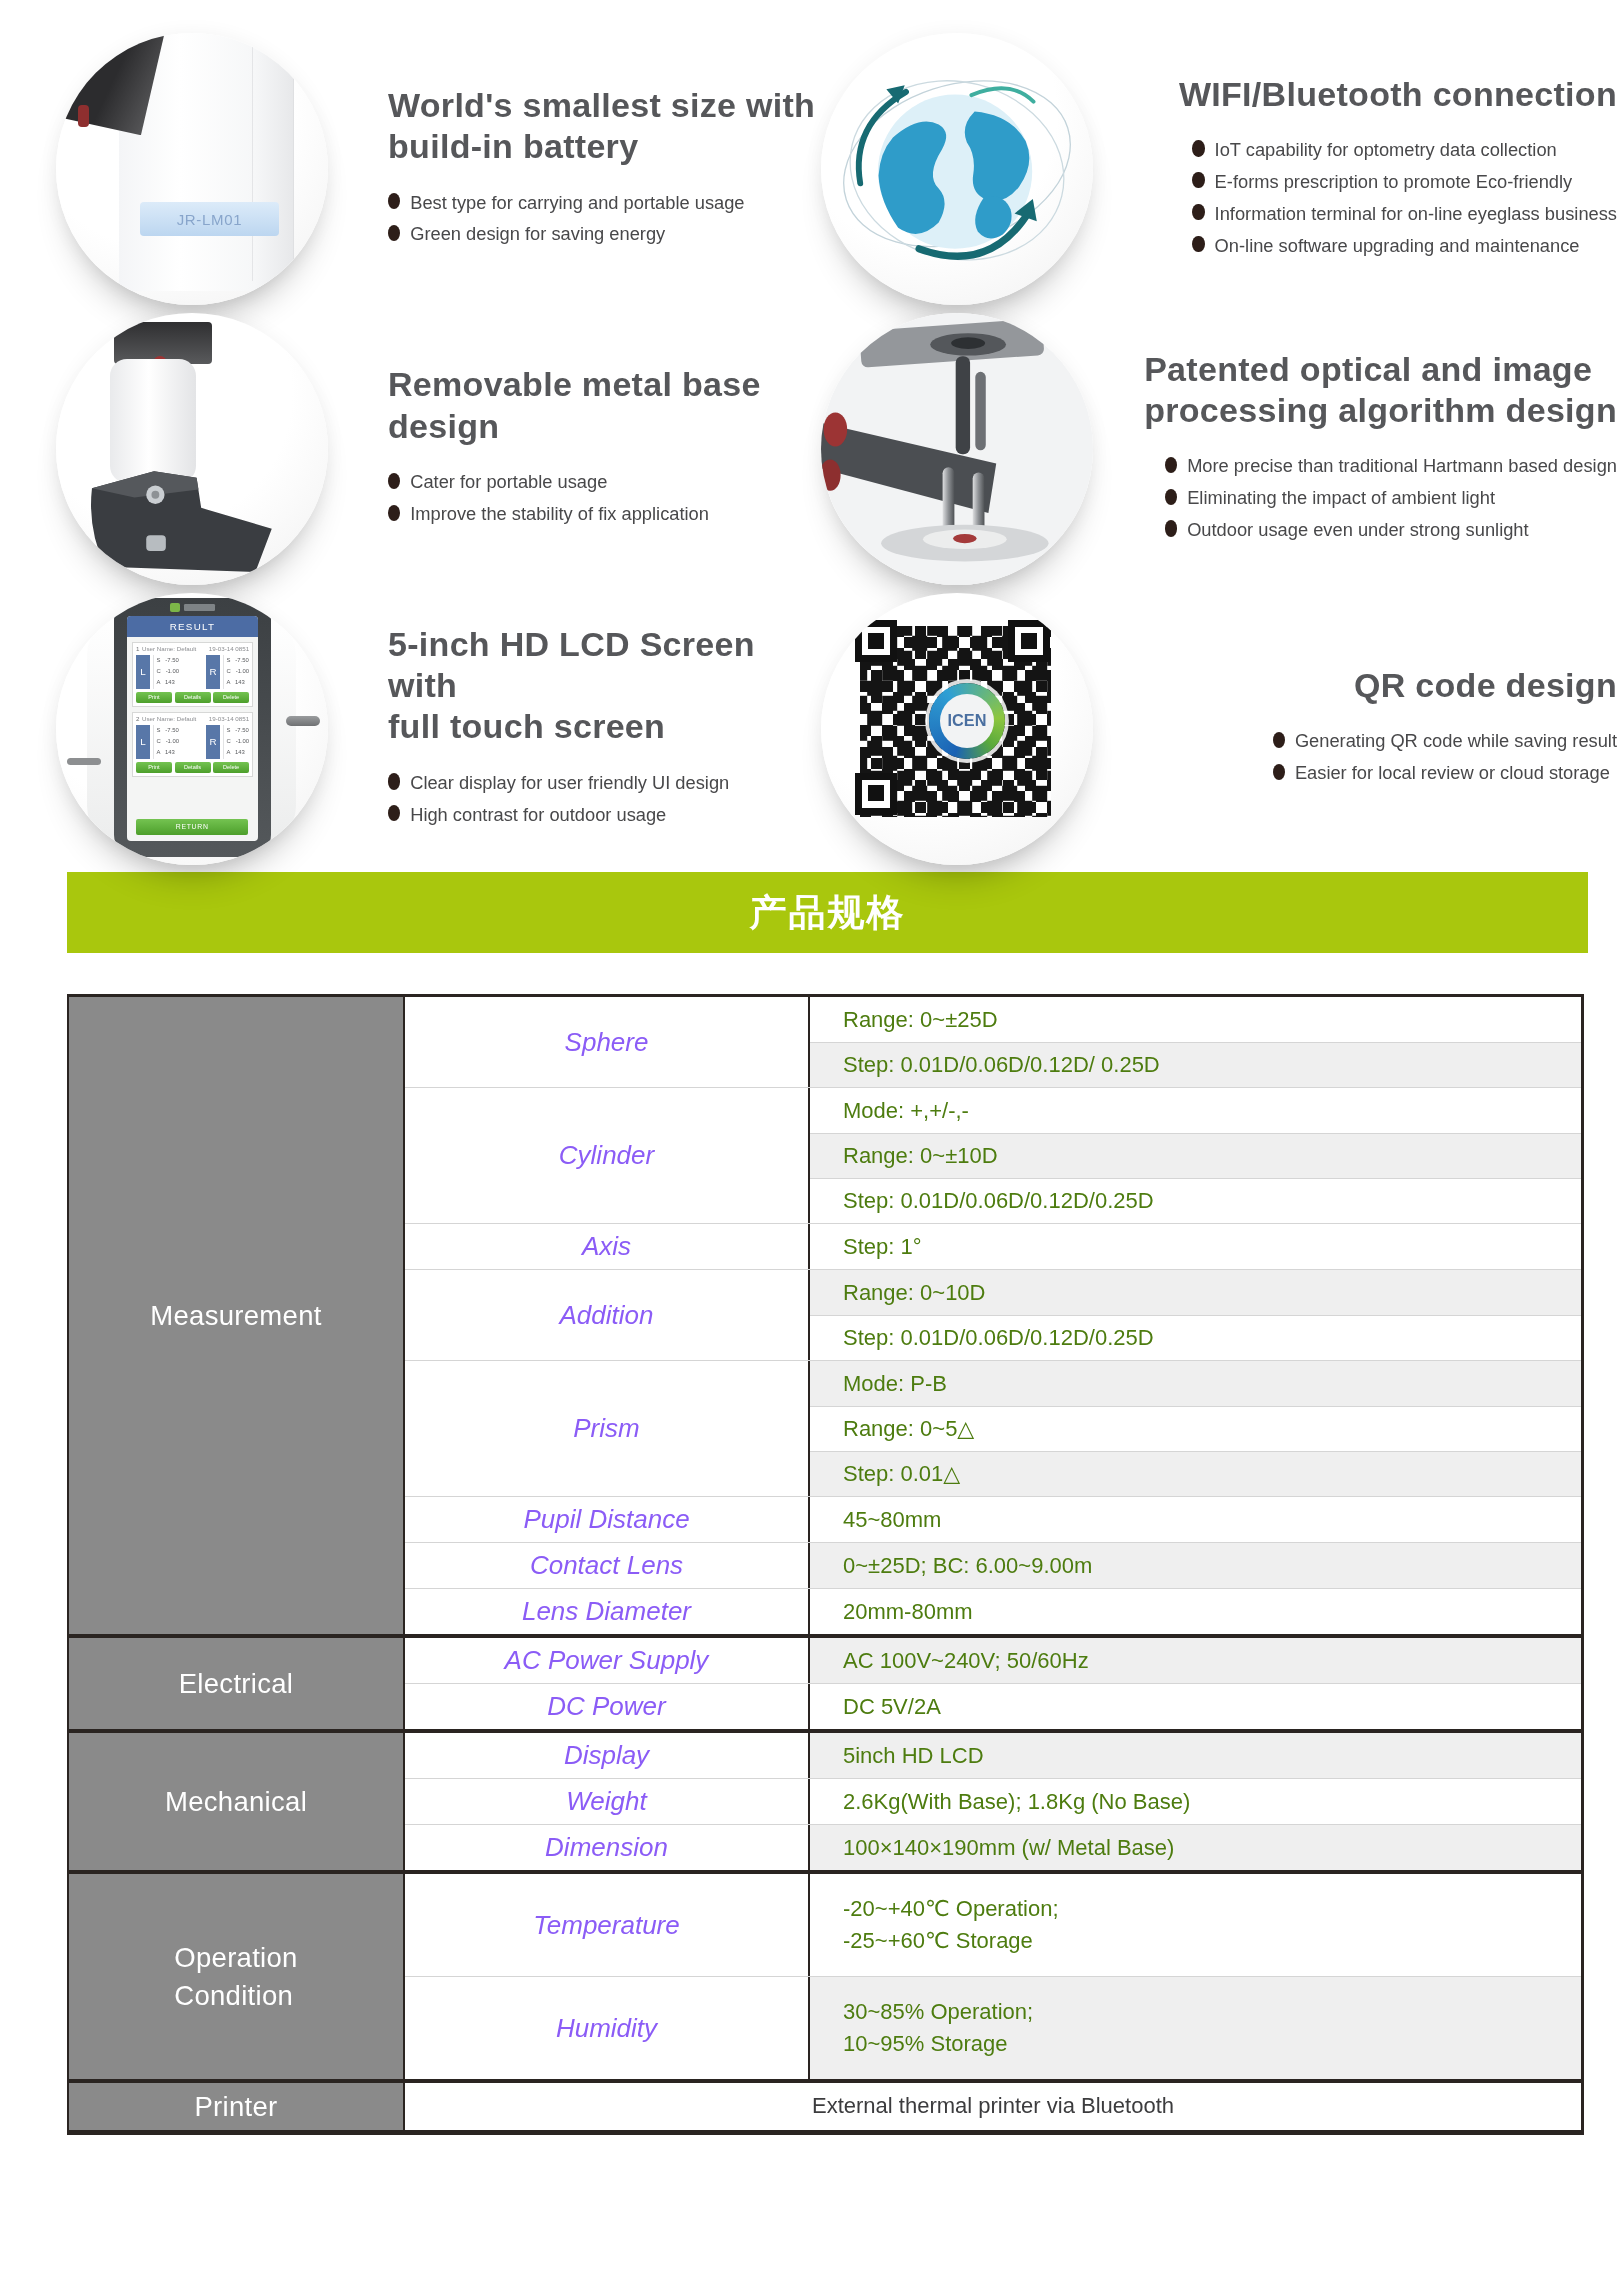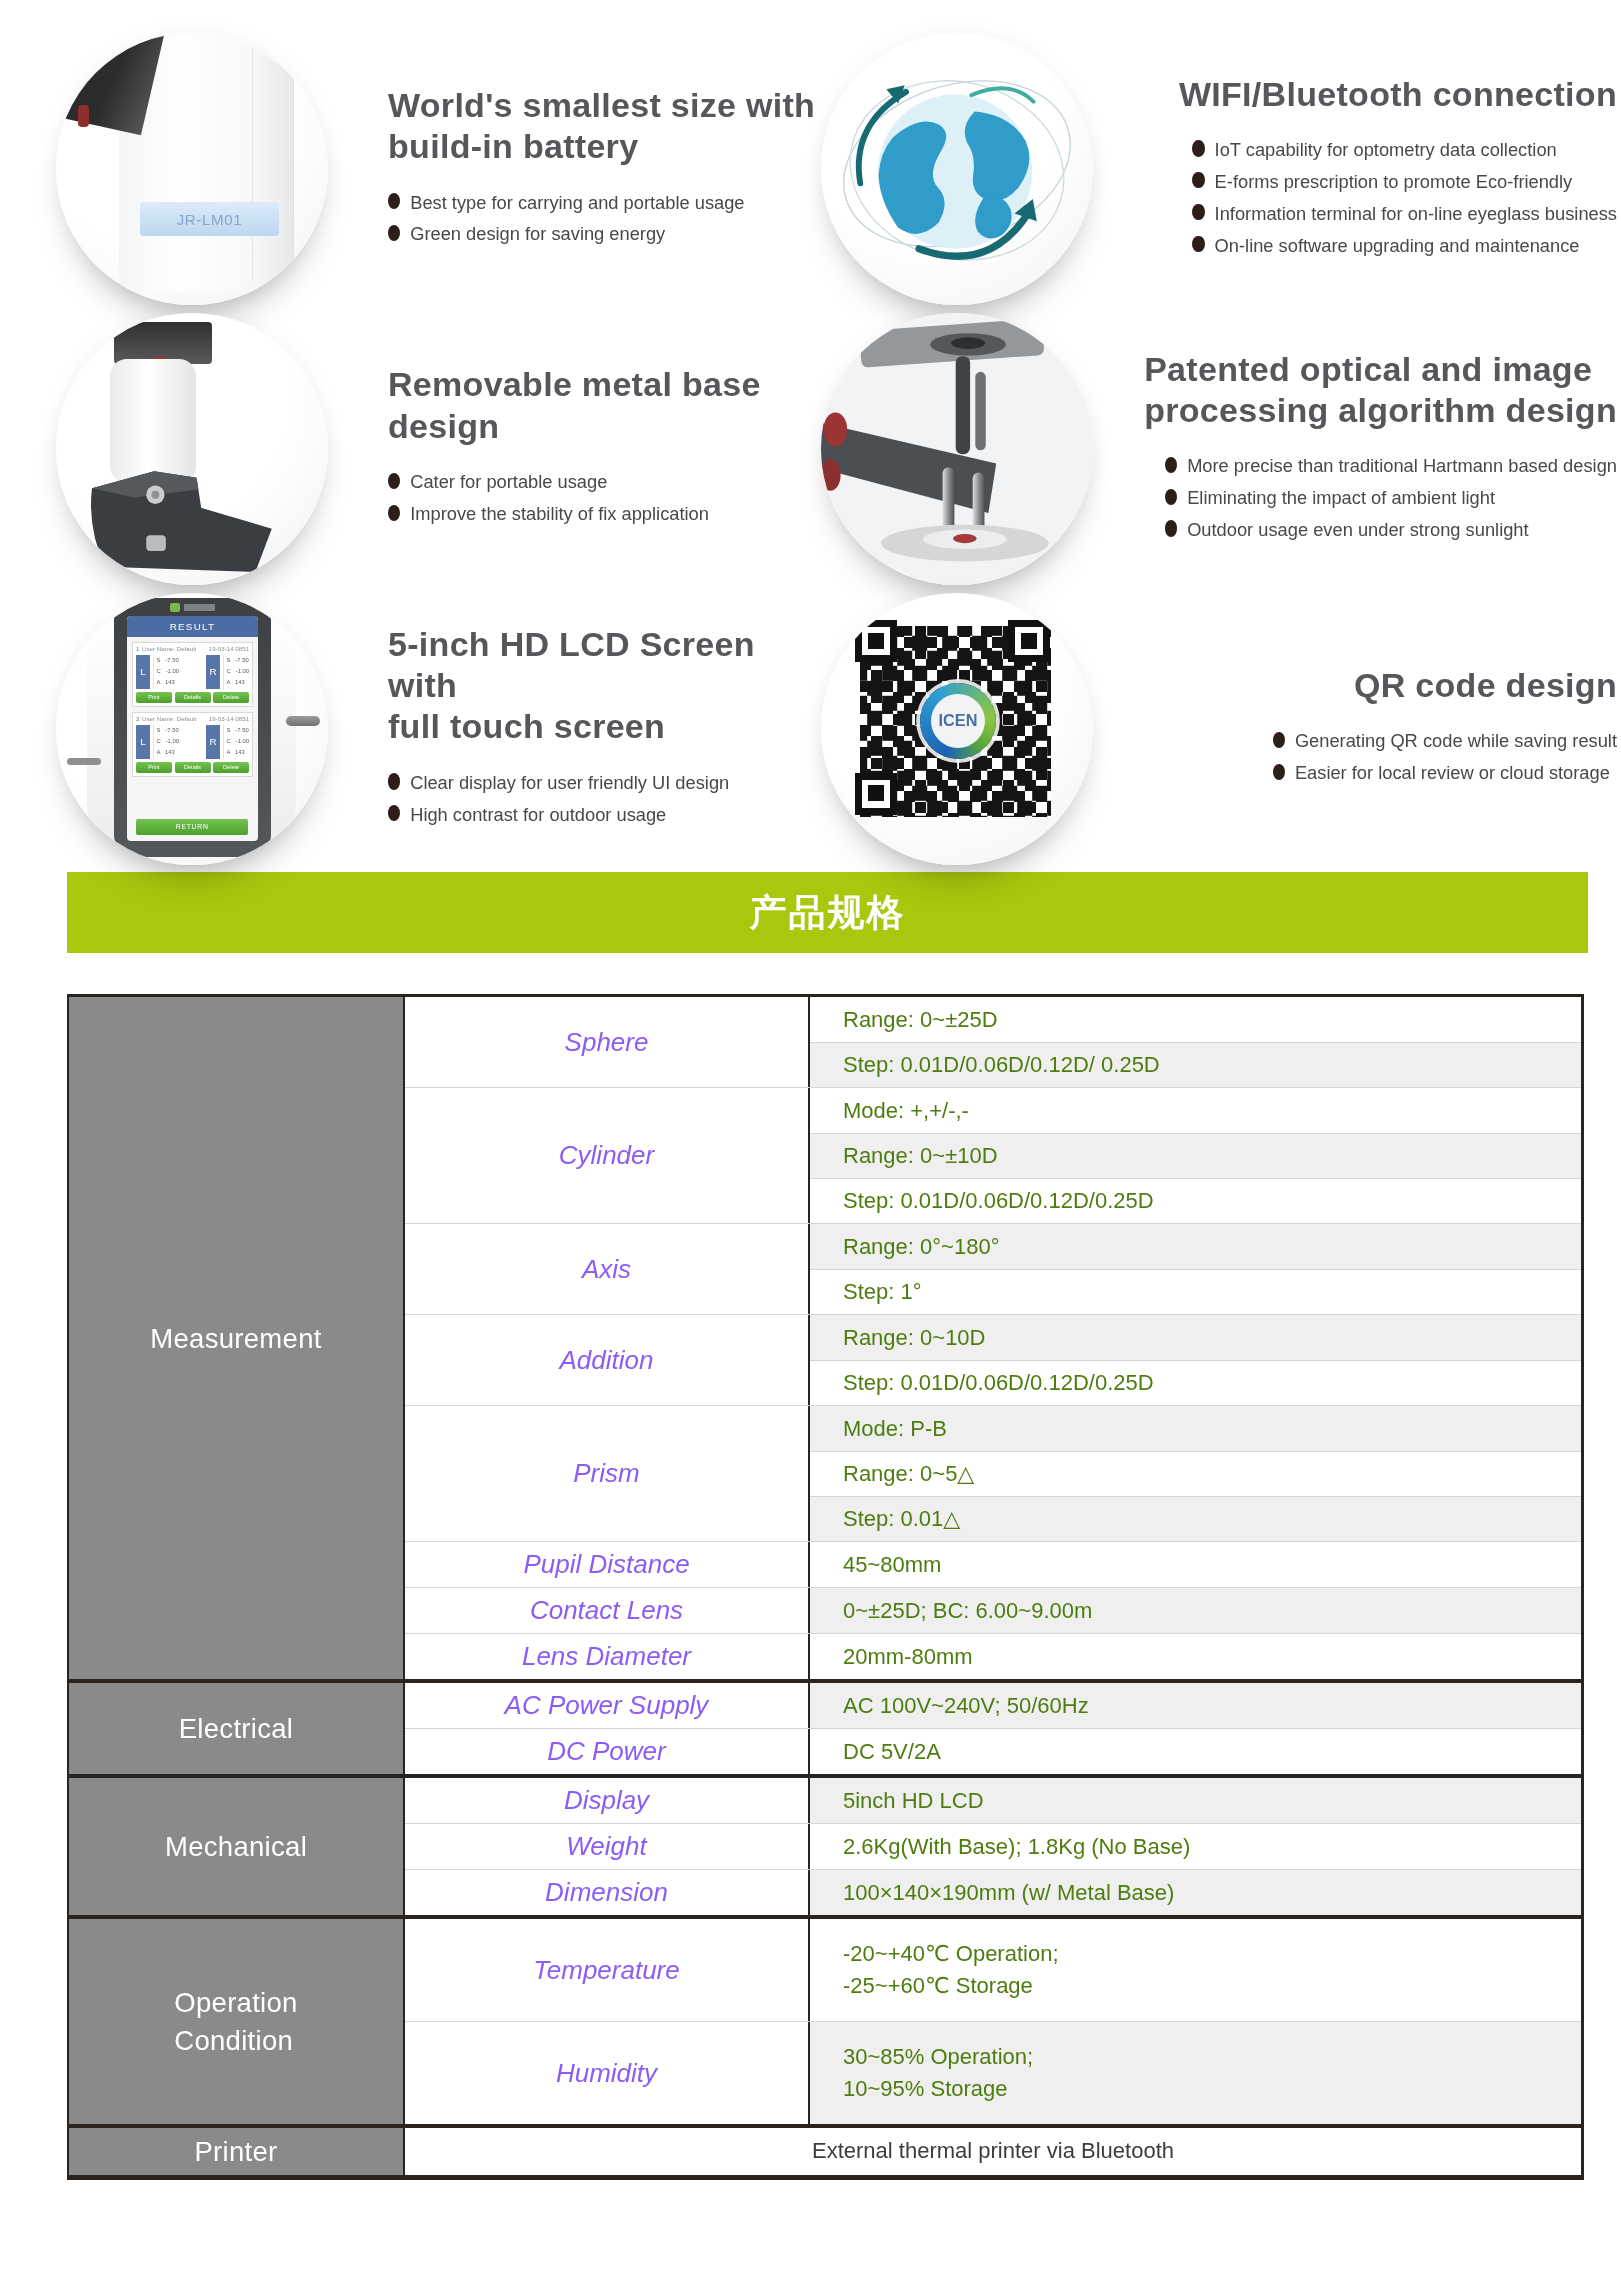--- a/index.html
+++ b/index.html
@@ -84,21 +84,21 @@
   
   .qr { position:absolute; left:39px; top:33px; width:191px; height:191px; background:#fff;
         background-image:
           repeating-conic-gradient(#141414 0% 25%, transparent 0% 50%),
           repeating-conic-gradient(#141414 0% 25%, transparent 0% 50%);
         background-position:0 0, 7.2px 9.8px;
         background-size:22px 22px, 30px 30px; }
   .finder { position:absolute; width:42px; height:42px; border:7.2px solid #111; background:#fff; }
   .finder::after { content:""; position:absolute; left:5.9px; top:5.9px; width:15.7px; height:15.7px; background:#111; }
   .f-tl { left:34px; top:27.5px; } .f-tr { left:187px; top:27.5px; } .f-bl { left:34px; top:180px; }
-  .qr-logo { position:absolute; left:99px; top:90px; width:76px; height:76px; border-radius:50%;
+  .qr-logo { position:absolute; left:108px; top:90px; width:76px; height:76px; border-radius:50%;
              background:conic-gradient(from 200deg, #1b62b4, #2f9fd4 35%, #8dc63f 68%, #5aa93c 82%, #1b62b4);
              display:flex; align-items:center; justify-content:center;
              box-shadow:0 0 0 3.9px rgba(255,255,255,.85); }
   .qr-logo span { width:54px; height:54px; border-radius:50%; background:#f2f3f4; color:#4a6fa0;
              font-weight:bold; font-size:16.3px; display:flex; align-items:center; justify-content:center; }
 
   
   .banner { width:1521px; height:81px; margin:0 auto 0 67px; background:#a9c70d;
             display:flex; align-items:center; justify-content:center; }
   .banner span { color:#ffffff; font-size:37px; font-weight:bold; letter-spacing:2px; }
@@ -409,21 +409,20 @@
           <div class="gname">Cylinder</div>
           <div class="gvals">
             <div class="v">Mode: +,+/-,-</div>
             <div class="v sh">Range: 0~±10D</div>
             <div class="v">Step: 0.01D/0.06D/0.12D/0.25D</div>
           </div>
         </div>
         <div class="grp">
           <div class="gname">Axis</div>
           <div class="gvals">
-            <div class="v sh">Range: 0°~180°</div>
             <div class="v">Step: 1°</div>
           </div>
         </div>
         <div class="grp">
           <div class="gname">Addition</div>
           <div class="gvals">
             <div class="v sh">Range: 0~10D</div>
             <div class="v">Step: 0.01D/0.06D/0.12D/0.25D</div>
           </div>
         </div>

